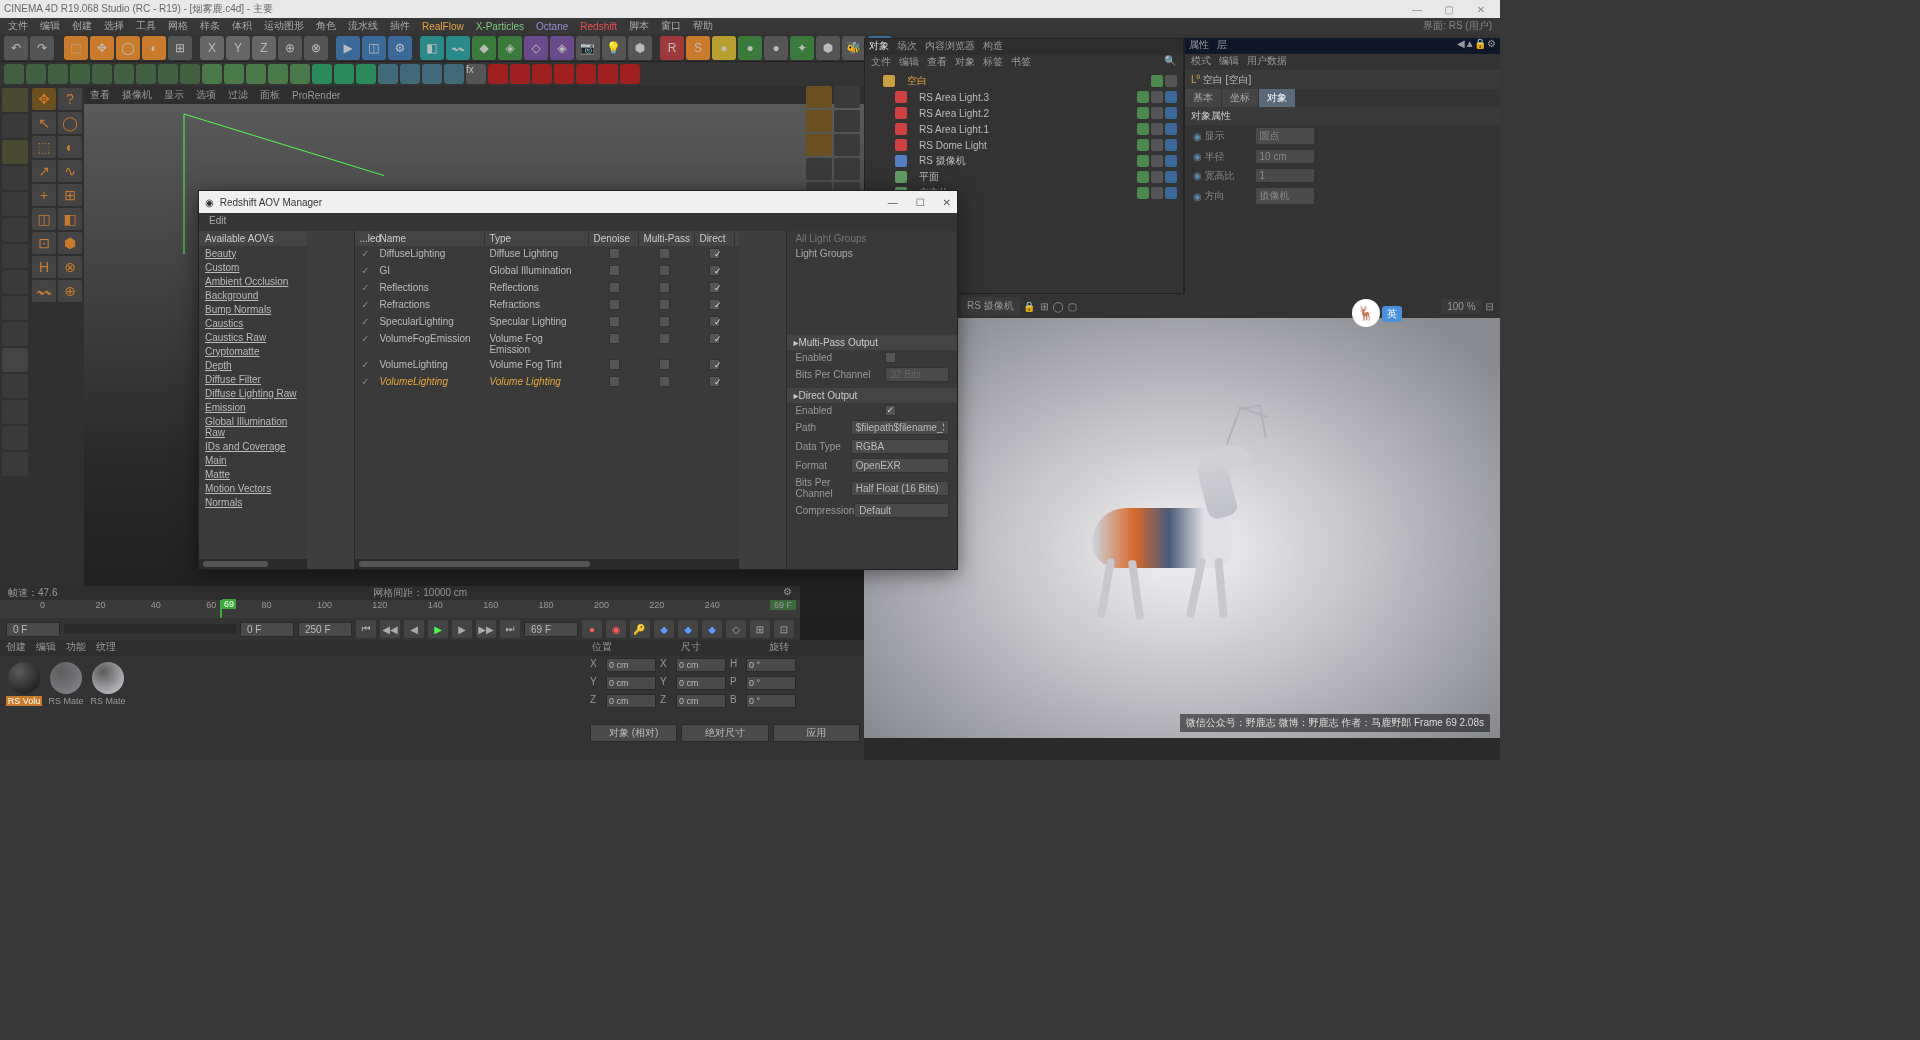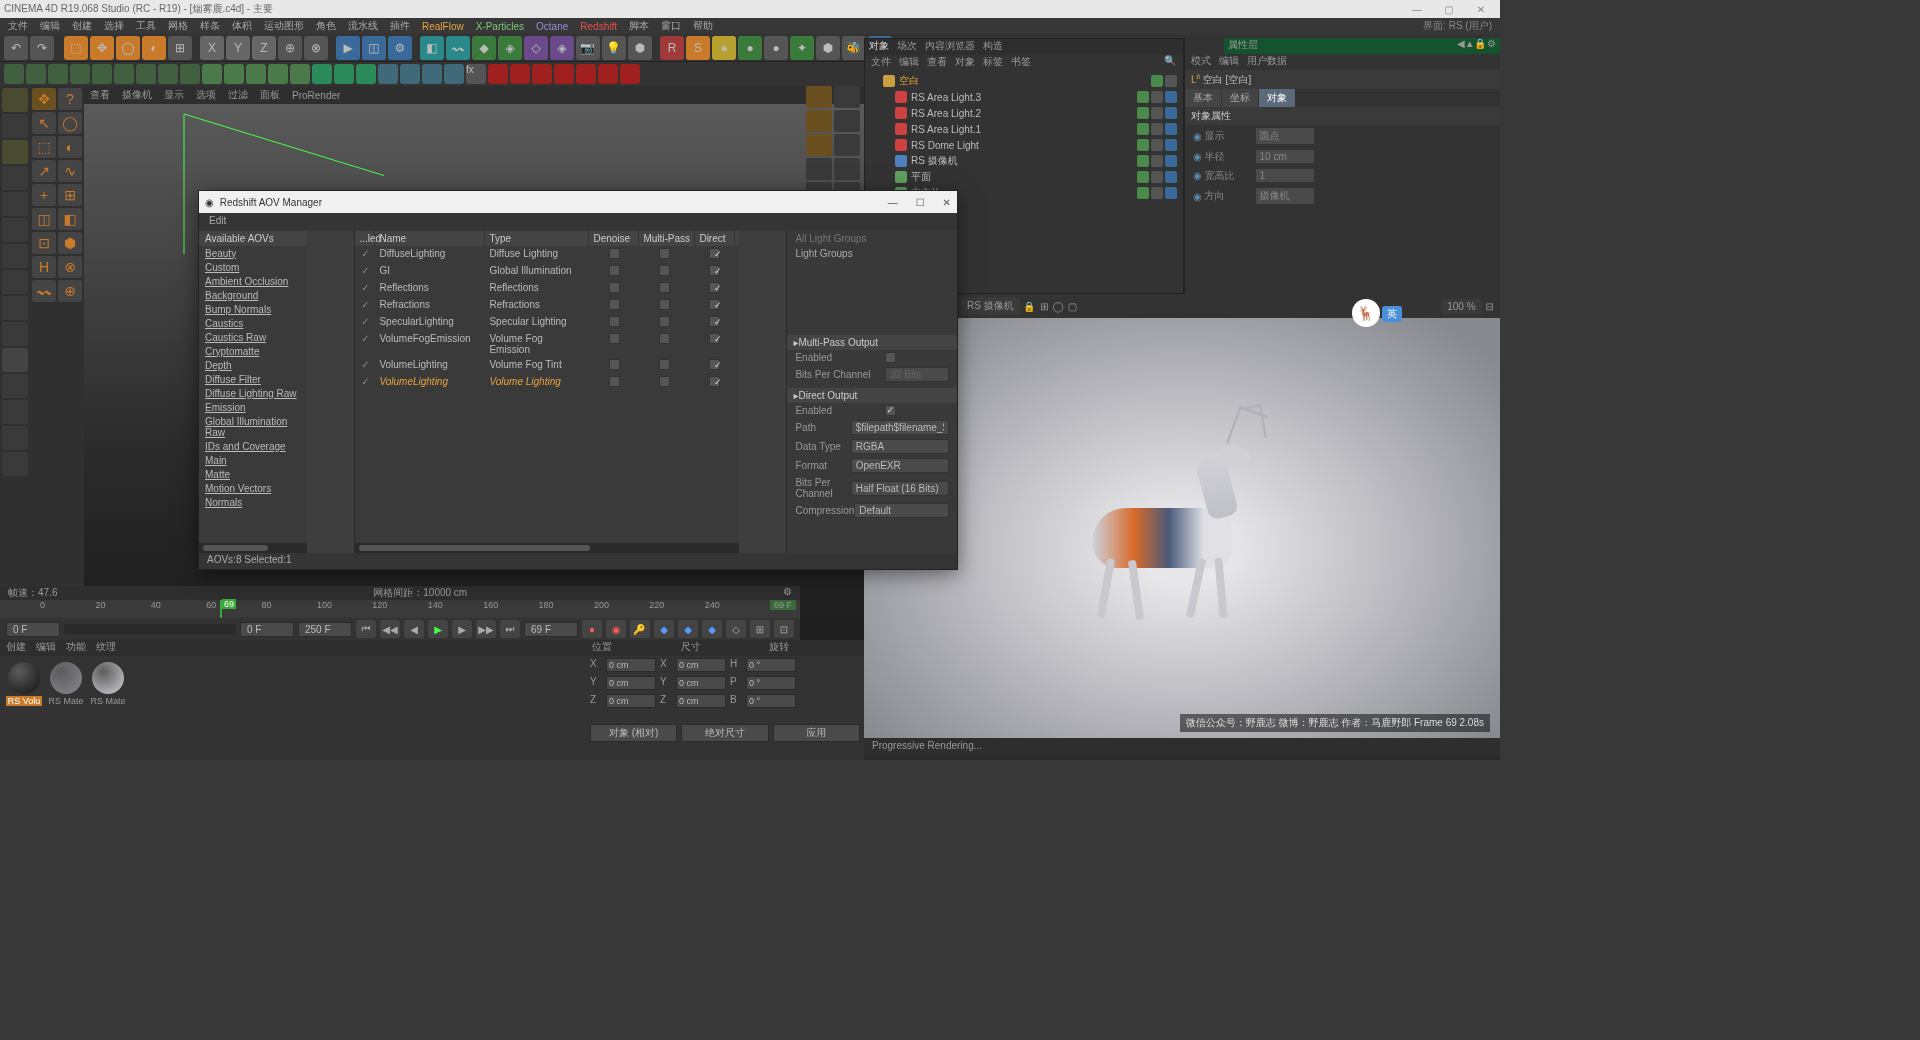--- a/index.html
+++ b/index.html
@@ -70,28 +70,28 @@
 
 
 .om-panel { position:absolute; right:316px; top:38px; width:320px; height:256px; background:#333; border:1px solid #222; }
 .om-tabs{height:16px;background:#2e2e2e;display:flex;padding:0 4px;gap:8px;color:#999;}
 .om-tabs span.act{color:#ddd;}
 .om-menus{height:16px;background:#333;display:flex;padding:0 6px;gap:8px;color:#999;}
 .om-tree{padding:2px 6px;}
 .om-row{display:flex;align-items:center;height:16px;gap:4px;}
 .om-row .ind{width:10px;}
 .om-row .ico{width:12px;height:12px;border-radius:2px;}
-.om-row .nm{flex:1;color:#bbb;}
+.om-row .nm{flex:1;color:#bbb;margin-left:8px;}
 .om-row .nm.sel{color:#e8a33d;}
 .om-row .tags{display:flex;gap:2px;}
 .om-row .tag{width:12px;height:12px;background:#555;border-radius:2px;}
 
 
 .attr-panel { position:absolute; right:0; top:38px; width:316px; height:256px; background:#333; border-left:1px solid #222; }
-.attr-tabs{height:16px;background:#14532d;display:flex;padding:0 4px;color:#999;margin-left:39px;}
+.attr-tabs{height:16px;background:#0f172a;display:flex;padding:0 4px;gap:8px;color:#999;}
 .attr-menus{height:16px;background:#333;display:flex;padding:0 6px;gap:8px;color:#999;}
 .attr-hdr{background:#3a3a3a;padding:2px 6px;color:#bbb;}
 .attr-btabs{display:flex;background:#333;}
 .attr-btabs span{padding:2px 8px;background:#444;margin-right:1px;color:#aaa;}
 .attr-btabs span.act{background:#5a6a7a;color:#fff;}
 .attr-sect{background:#3a3a3a;padding:2px 6px;color:#ccc;}
 .attr-row{display:flex;padding:2px 8px;align-items:center;color:#888;}
 .attr-row .lbl{width:50px;}
 .attr-row .fld{background:#4a4a4a;border:1px solid #333;padding:1px 4px;width:60px;color:#888;}
 
@@ -687,21 +687,20 @@
       <div class="fr">
           <span class="lbl">Bits Per Channel</span>
           <span class="dd">Half Float (16 Bits)</span>
         </div>
       <div class="fr">
           <span class="lbl">Compression</span>
           <span class="dd">Default</span>
         </div>
     </div>
   </div>
-  <div class="dlg-status">AOVs:8 Selected:1</div>
 </div>
 
 <div class="timeline">
   <div class="tl-info">
     <span>帧速：47.6</span>
     <span>网格间距：10000 cm</span>
     <span>⚙</span>
   </div>
   <div class="tl-ruler">
     <div class="tl-mark"></div>
@@ -828,18 +827,17 @@
         <div class="deer-head"></div>
       <div class="deer-antler"></div>
         <div class="deer-antler2"></div>
       <div class="deer-leg" style="left:50px;top:130px;transform:rotate(10deg)"></div>
       <div class="deer-leg" style="left:80px;top:132px;transform:rotate(-8deg)"></div>
       <div class="deer-leg" style="left:140px;top:130px;transform:rotate(12deg)"></div>
       <div class="deer-leg" style="left:165px;top:130px;transform:rotate(-5deg)"></div>
     </div>
     <div class="rv-info">微信公众号：野鹿志  微博：野鹿志  作者：马鹿野郎  Frame  69  2.08s</div>
   </div>
-  <div class="rv-status">Progressive Rendering...</div>
 </div>
 <div class="badge-circle">🦌</div>
 <div class="badge-lang">英</div>
 
 <div class="maxon">MAXON CINEMA 4D</div>
 
 </body></html>

